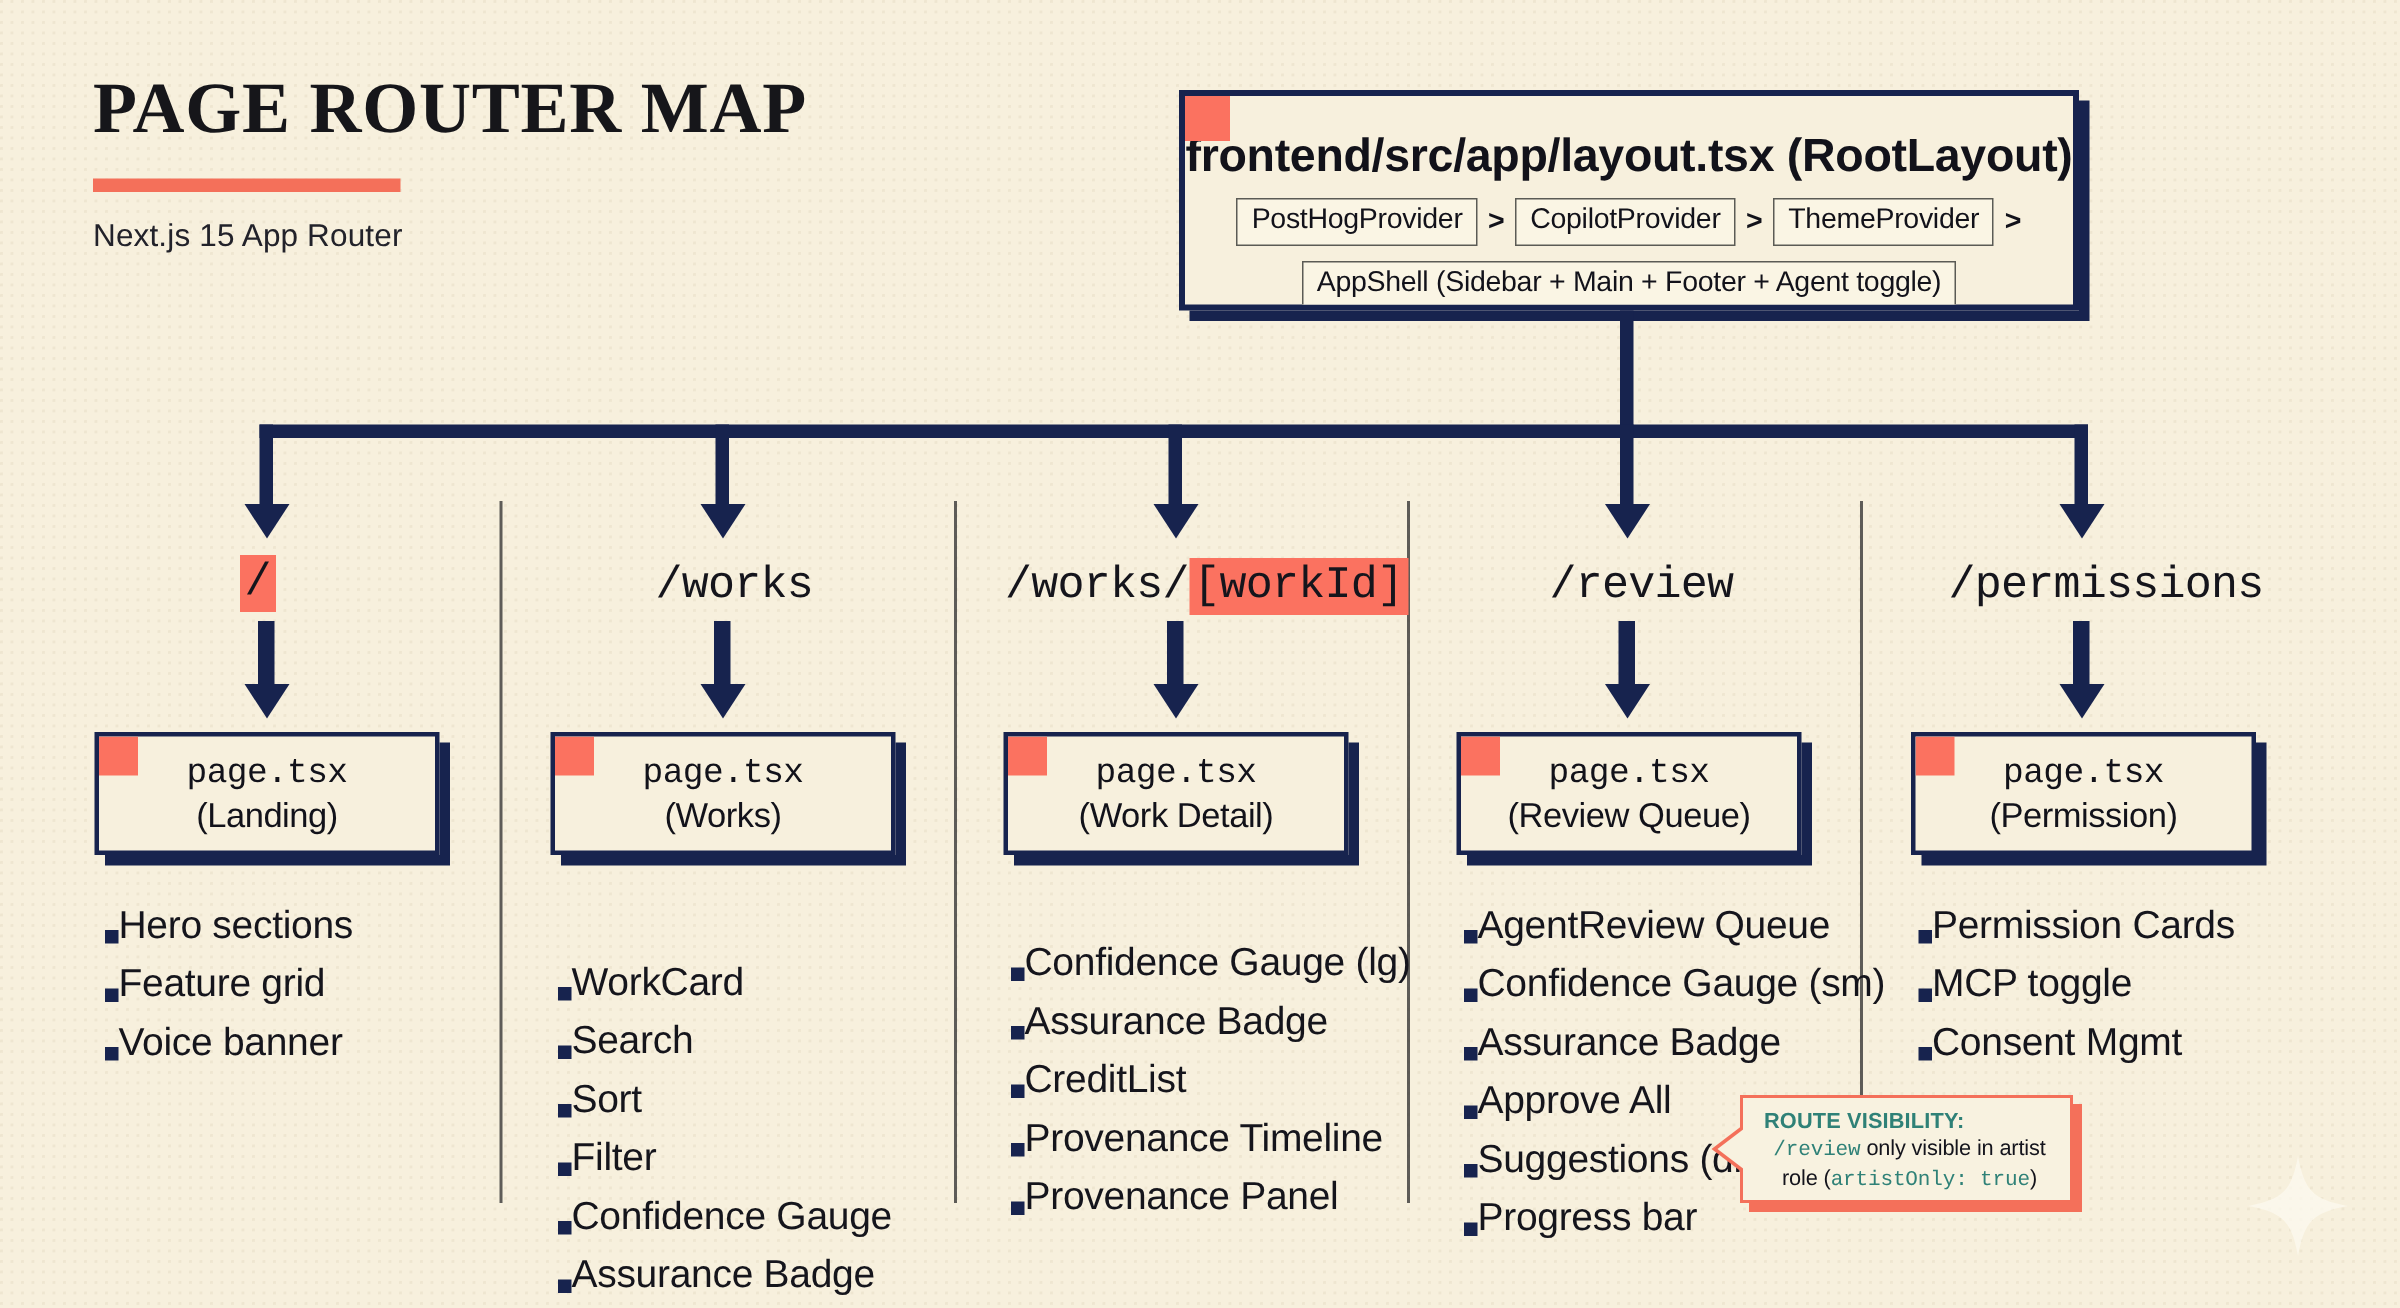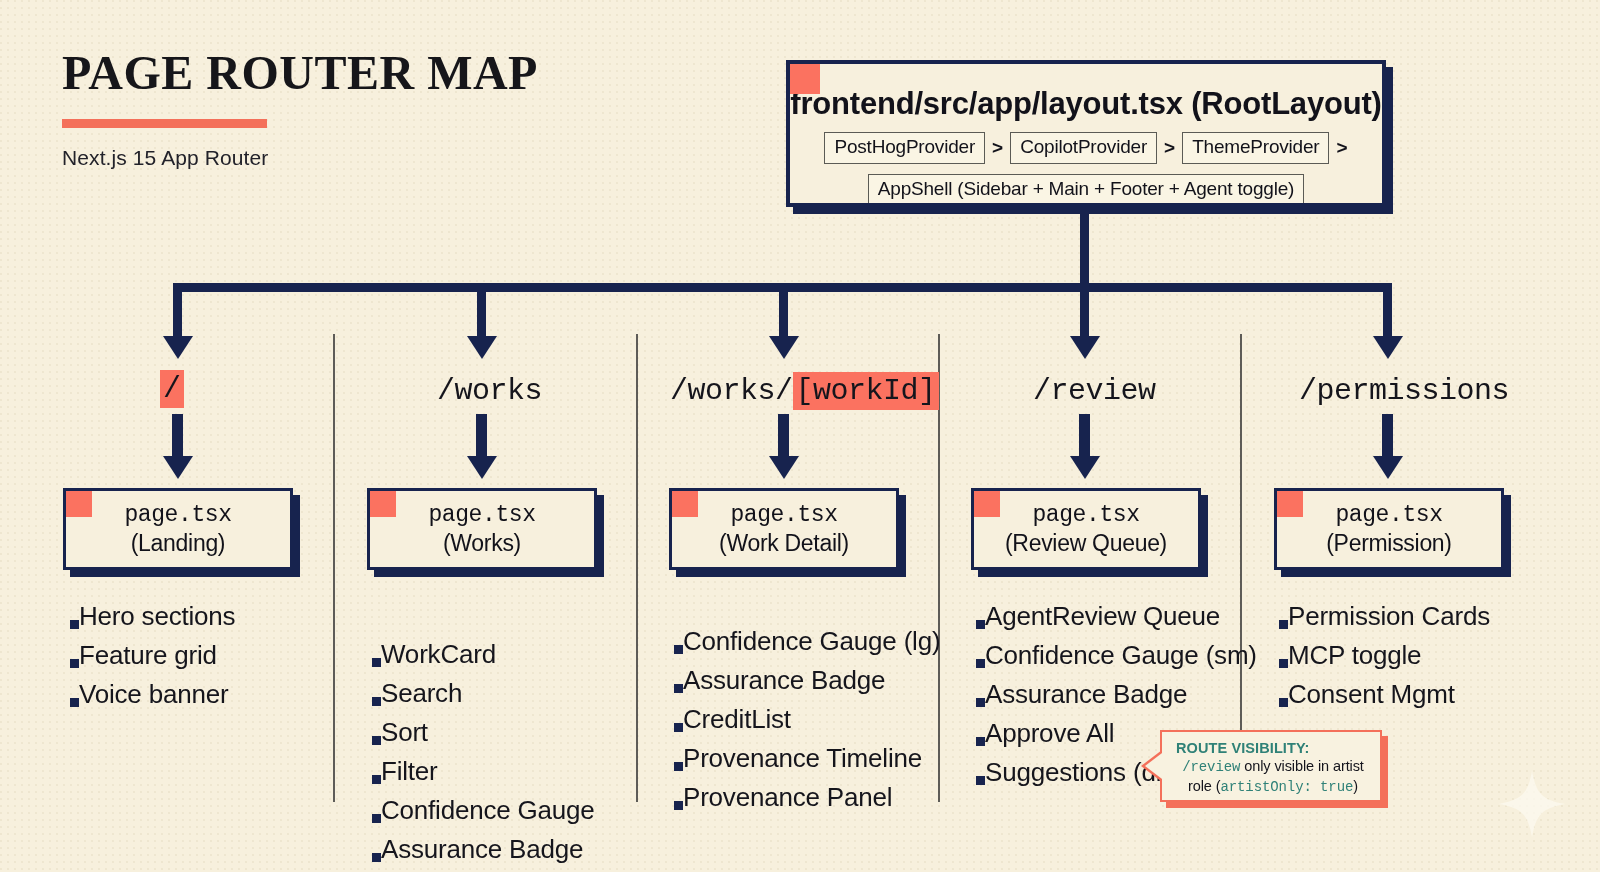--- a/index.html
+++ b/index.html
@@ -490,20 +490,24 @@
         <span>Assurance Badge</span>
       </div>
     <div class="bullet-item">
         <span class="bullet-sq"></span>
         <span>Approve All</span>
       </div>
     <div class="bullet-item">
         <span class="bullet-sq"></span>
         <span>Suggestions (diff view)</span>
       </div>
+    <div class="bullet-item">
+        <span class="bullet-sq"></span>
+        <span>Progress bar</span>
+      </div>
   </div>
 
   <div class="bullet-list" style="left:1279px; top:601px;">
     <div class="bullet-item">
         <span class="bullet-sq"></span>
         <span>Permission Cards</span>
       </div>
     <div class="bullet-item">
         <span class="bullet-sq"></span>
         <span>MCP toggle</span>

